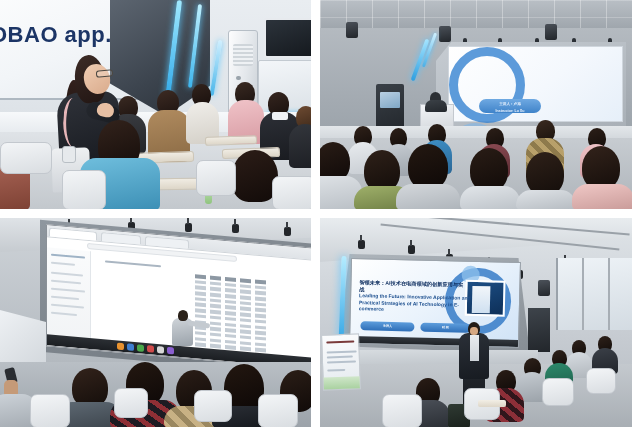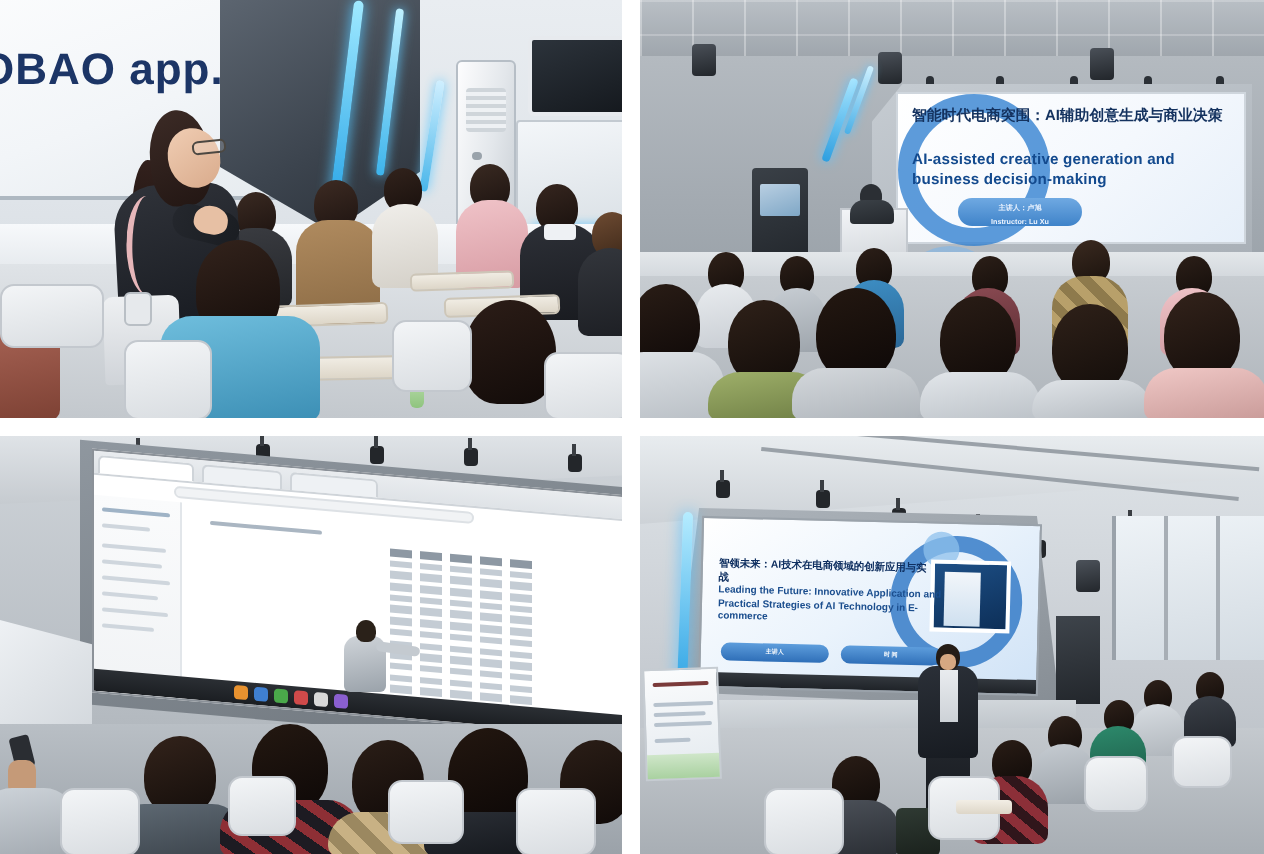--- a/index.html
+++ b/index.html
@@ -467,22 +467,20 @@
       <div class="lay" style="left:252px;top:38px;width:4px;height:6px;background:#2b3036;border-radius:2px;"></div>
       <div class="lay" style="left:288px;top:38px;width:4px;height:6px;background:#2b3036;border-radius:2px;"></div>
 
       <div class="lay tr-neon"></div>
       <div class="lay tr-neon-b"></div>
       <div class="lay tr-screen-frame"></div>
 
       <div class="lay tr-screen">
         <div class="tr-slide-circle"></div>
         <div class="tr-slide-circle2"></div>
-        <div class="tr-slide-cn">智能时代电商突围：AI辅助创意生成与商业决策</div>
-        <div class="tr-slide-en">AI-assisted creative generation and business decision-making</div>
         <div class="tr-slide-pill">
           <span>主讲人：卢旭</span>
           <span>Instructor: Lu Xu</span>
         </div>
       </div>
 
       <div class="lay tr-rack"></div>
       <div class="lay tr-rack-scr"></div>
       <div class="lay tr-podium"></div>
       <div class="lay tr-podium-h"></div>

